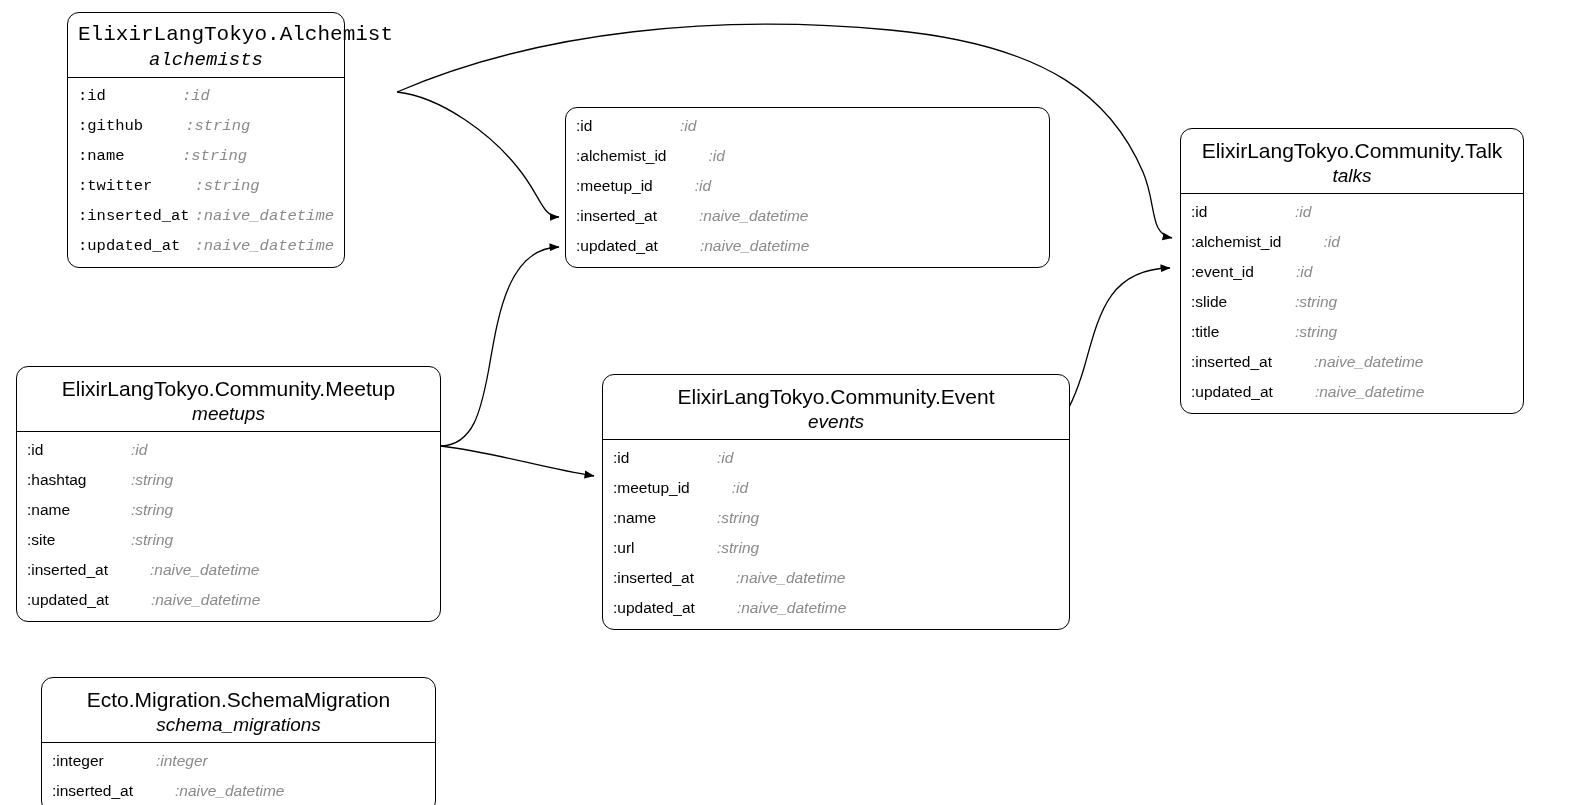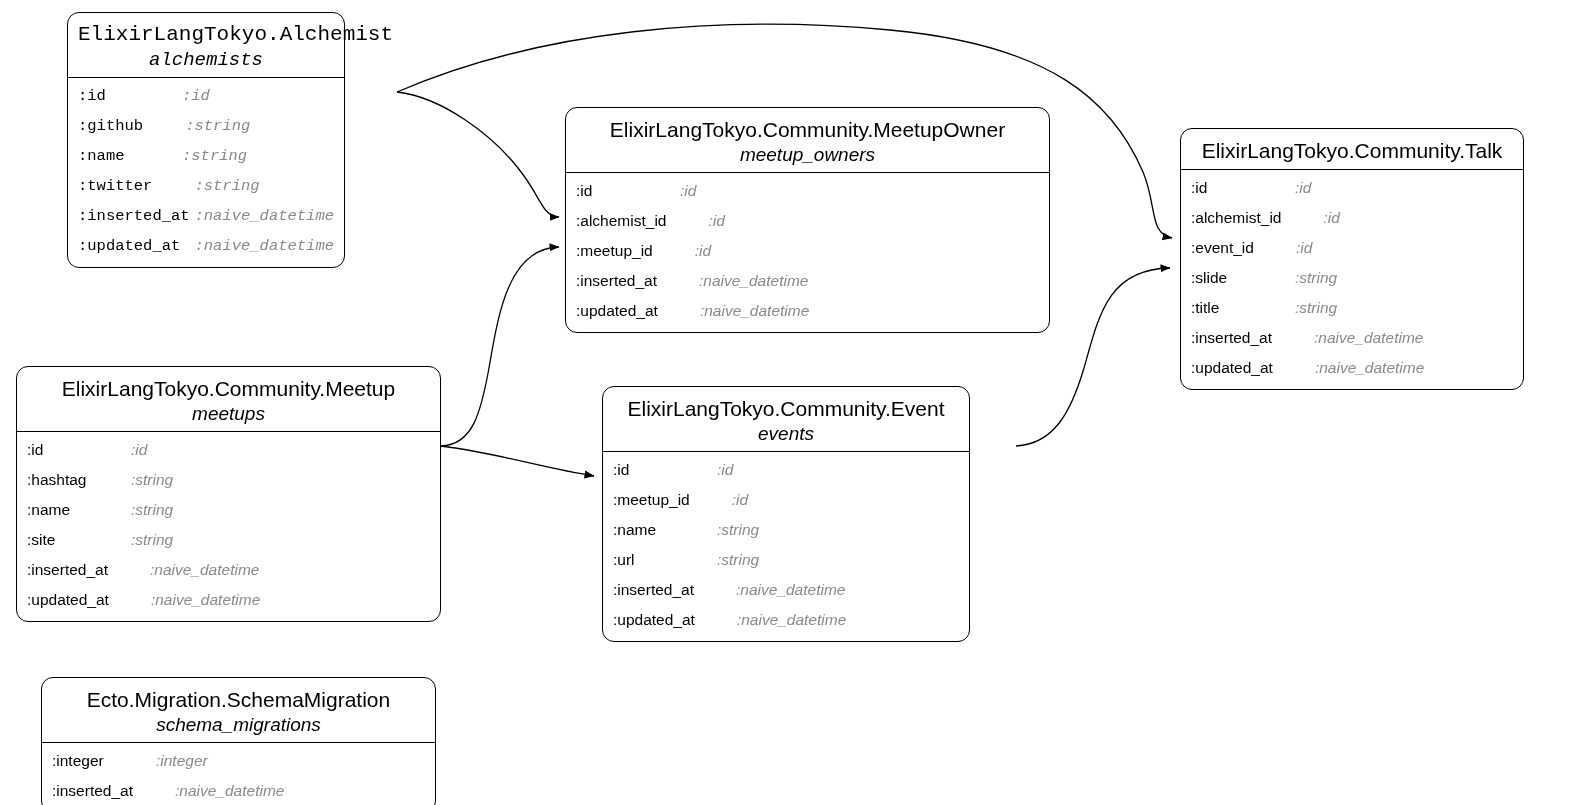--- a/index.html
+++ b/index.html
@@ -64,21 +64,21 @@
   .f-type {
     color: #8a8a8a;
     font-style: italic;
     margin-left: 42px;
   }
   
   #entity-alchemist        { left: 67px;   top: 12px;  width: 278px; font-family: Liberation Mono, monospace; }
   #entity-meetup-owner     { left: 565px;  top: 107px; width: 485px; }
   #entity-talk             { left: 1180px; top: 128px; width: 344px; }
   #entity-meetup           { left: 16px;   top: 366px; width: 425px; }
-  #entity-event            { left: 602px;  top: 386px; width: 368px; }
+  #entity-event            { left: 602px;  top: 374px; width: 468px; }
   #entity-schema-migration { left: 33px;   top: 677px; width: 395px; margin-left: 8px; }
 </style>
 </head>
 <body>
 
 <div class="canvas">
 
   <svg class="edges" width="1596" height="805" viewBox="0 0 1596 805">
     <defs>
       <marker id="arrow" markerWidth="11" markerHeight="9" refX="9.5" refY="4.5" orient="auto" markerUnits="userSpaceOnUse">
@@ -119,24 +119,20 @@
           <span class="f-type">:naive_datetime</span>
         </div>
         <div class="e-row">
           <span class="f-name">:updated_at</span>
           <span class="f-type">:naive_datetime</span>
         </div>
       </div>
   </div>
 
   <div class="entity" id="entity-meetup-owner">
-    <div class="e-header">
-      <div class="e-module">ElixirLangTokyo.Community.MeetupOwner</div>
-      <div class="e-table">meetup_owners</div>
-    </div>
     <div class="e-rows">
         <div class="e-row">
           <span class="f-name">:id</span>
           <span class="f-type">:id</span>
         </div>
         <div class="e-row">
           <span class="f-name">:alchemist_id</span>
           <span class="f-type">:id</span>
         </div>
         <div class="e-row">
@@ -150,20 +146,21 @@
         <div class="e-row">
           <span class="f-name">:updated_at</span>
           <span class="f-type">:naive_datetime</span>
         </div>
       </div>
   </div>
 
   <div class="entity" id="entity-talk">
     <div class="e-header">
       <div class="e-module">ElixirLangTokyo.Community.Talk</div>
+      <div class="e-table">talks</div>
     </div>
     <div class="e-rows">
         <div class="e-row">
           <span class="f-name">:id</span>
           <span class="f-type">:id</span>
         </div>
         <div class="e-row">
           <span class="f-name">:alchemist_id</span>
           <span class="f-type">:id</span>
         </div>

